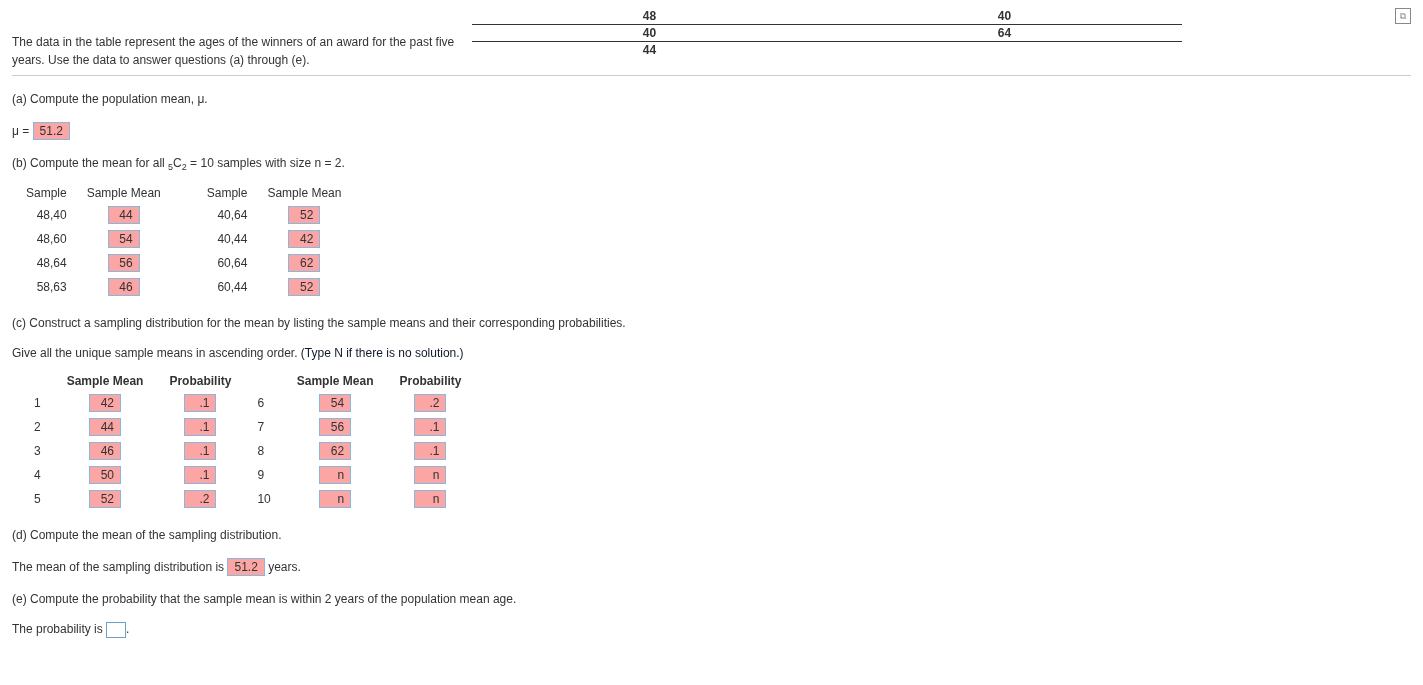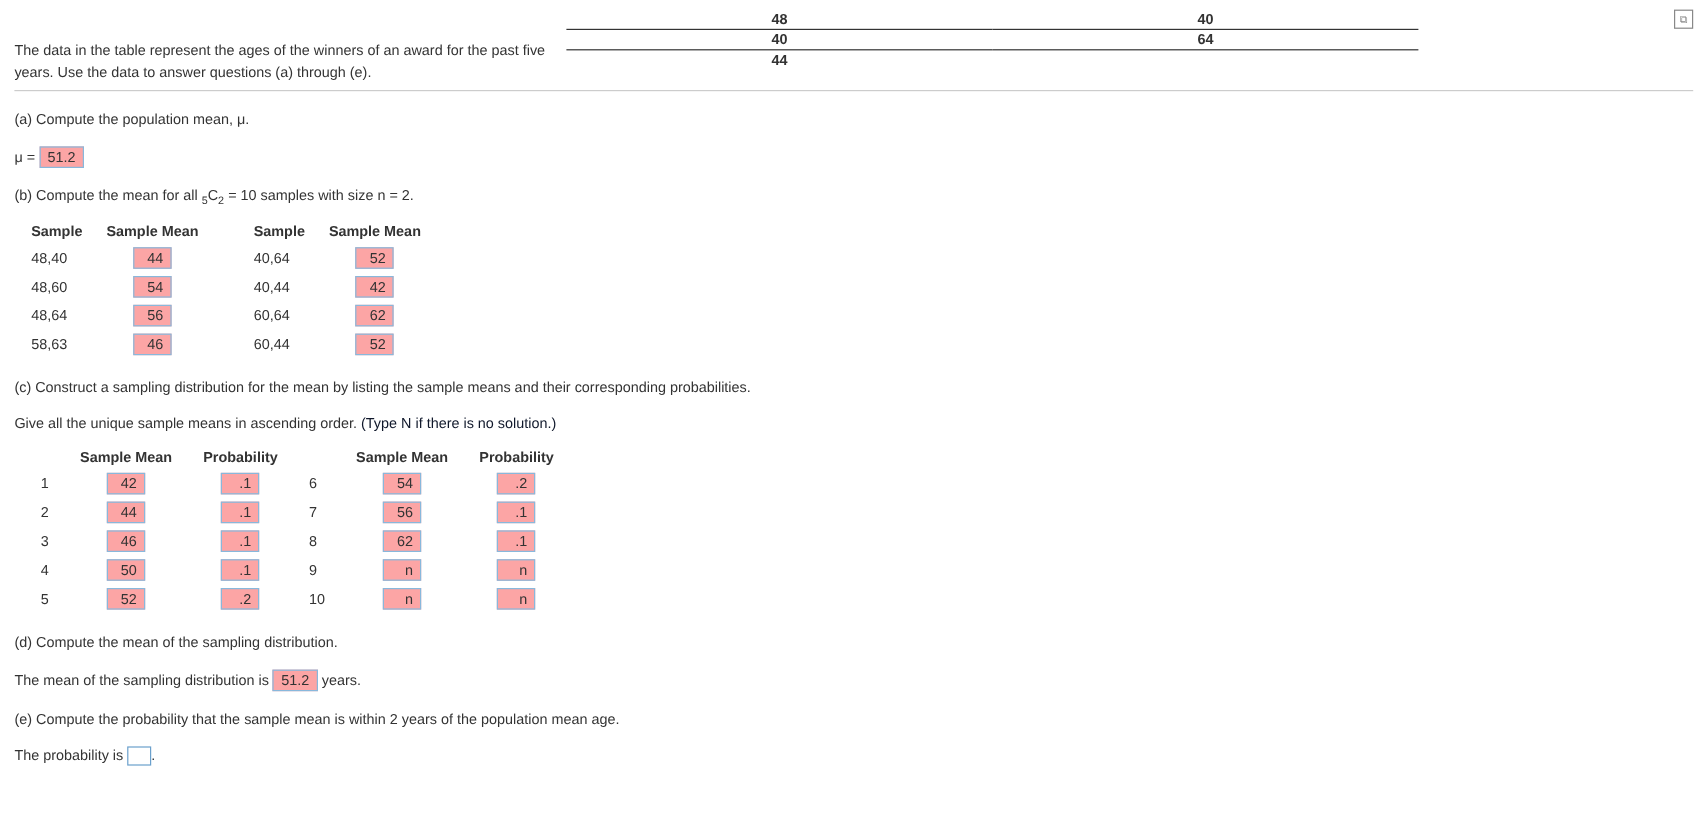--- a/index.html
+++ b/index.html
@@ -54,27 +54,27 @@
     display: inline-block;
     border: 1px solid #6aa0cc;
     width: 18px;
     height: 14px;
     vertical-align: middle;
   }
   .samples-table {
     margin: 6px 0 12px 8px;
   }
   .samples-table th {
-    font-weight: bold;
+    font-weight: normal;
     text-align: center;
     padding: 2px 14px 2px 4px;
   }
   .samples-table td {
     padding: 2px 14px 2px 4px;
-    text-align: left;
+    text-align: right;
   }
   .samples-table td.centered { text-align: center; }
   .dist-table {
     margin: 6px 0 12px 8px;
   }
   .dist-table th {
     font-weight: bold;
     padding: 2px 12px;
   }
   .dist-table td {

